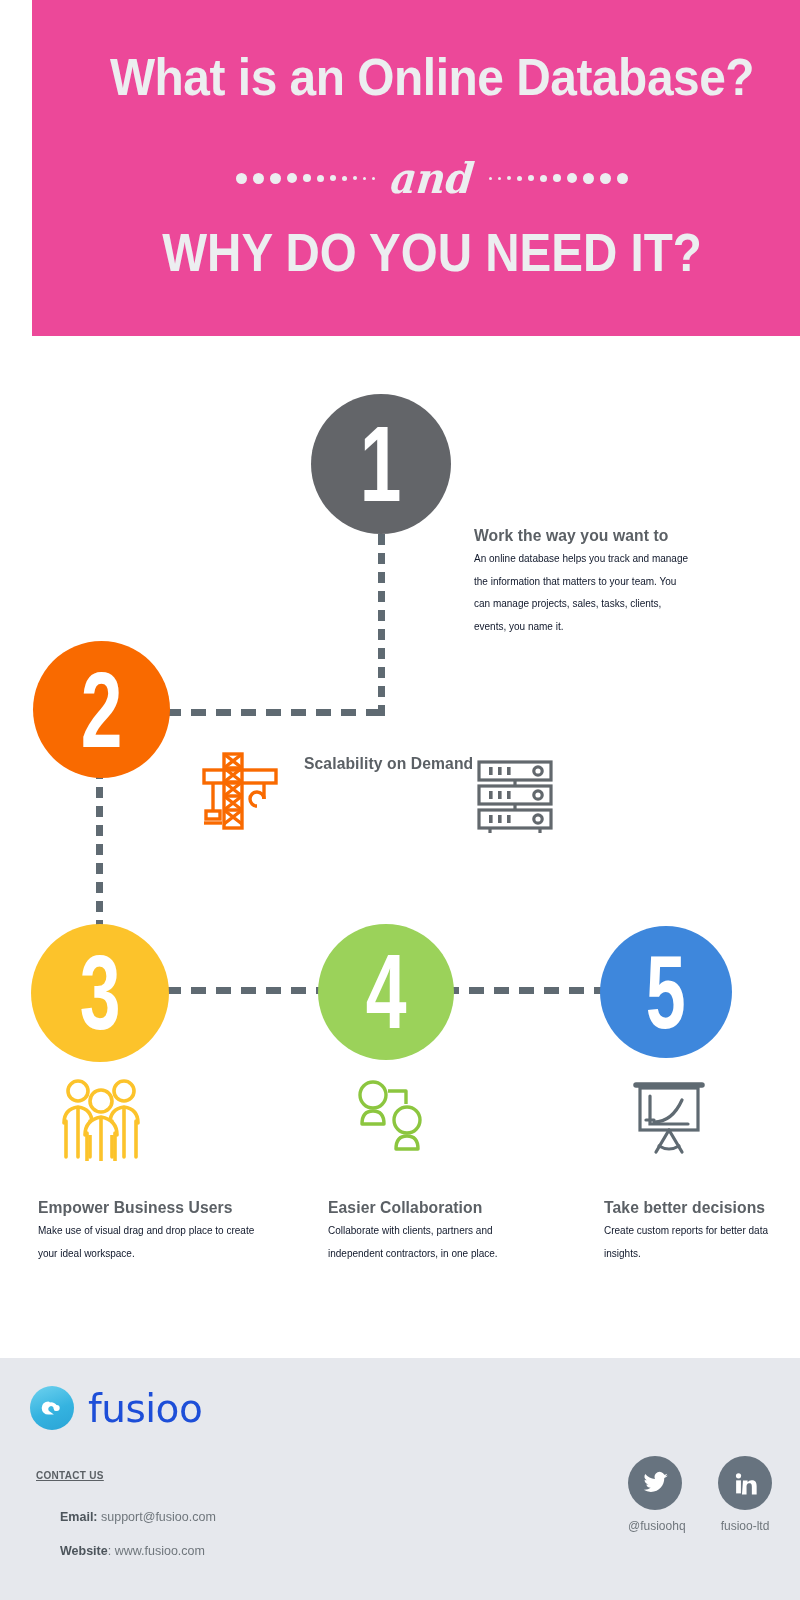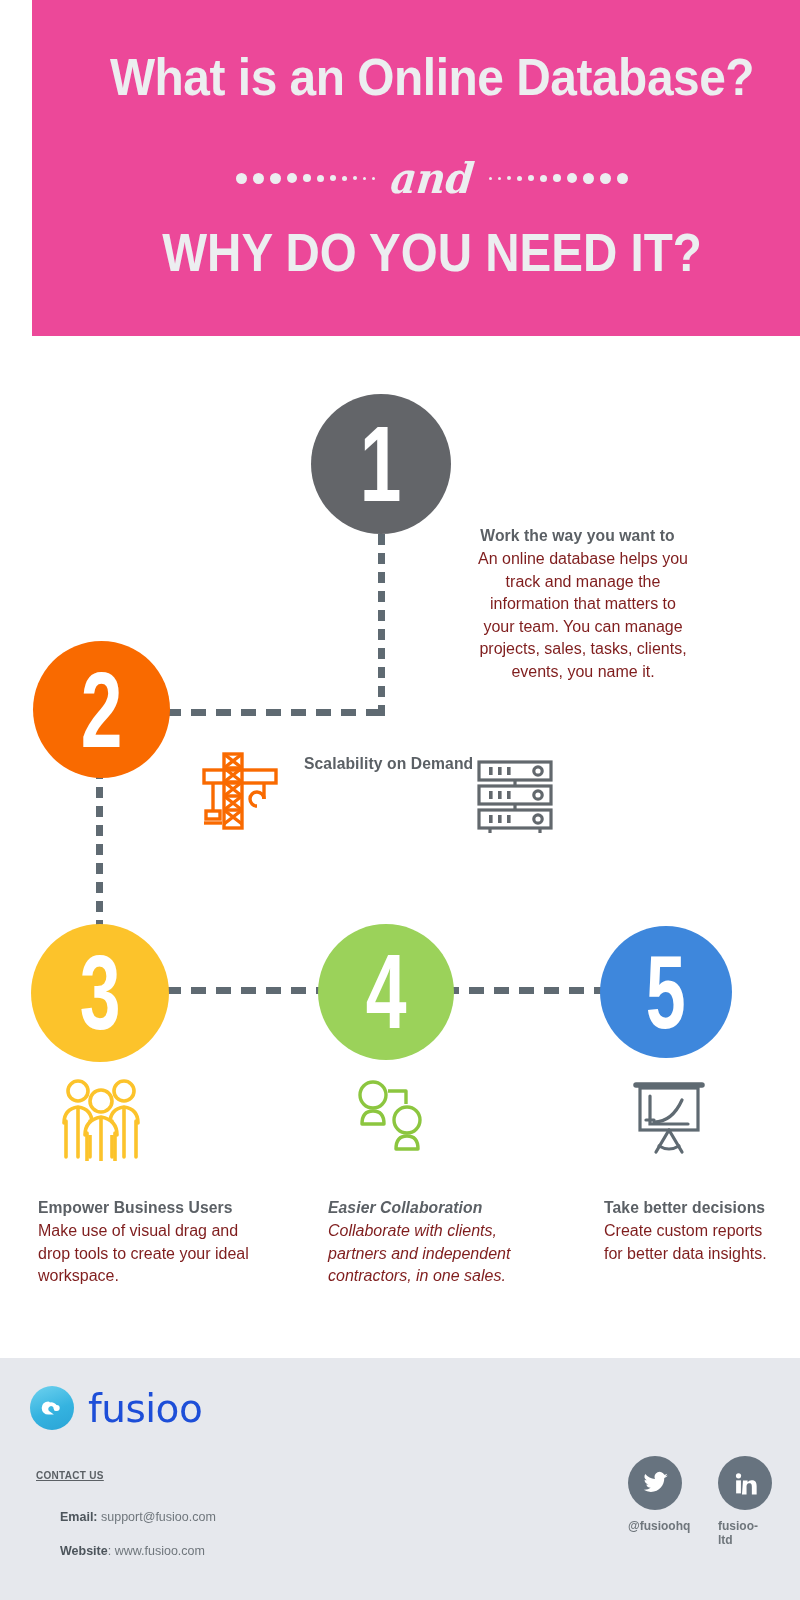--- a/index.html
+++ b/index.html
@@ -83,21 +83,21 @@
 
   .icon-box { position:absolute; }
   .txt-block { position:absolute; }
   .txt-block .hd {
     font-family:"Liberation Sans Narrow","Liberation Sans",sans-serif;
     font-weight:bold; font-size:16.5px; color:#5b6065;
     transform:scaleX(0.95); transform-origin:left center;
     margin-bottom:3px; letter-spacing:0.1px;
   }
   .txt-block .bd {
-    font-size:16px; line-height:22.5px; color:#7f1d1d;
+    font-size:10px; line-height:22.5px; color:#0f172a;
   }
 
   
   .footer {
     position:absolute; left:0; top:1358px; width:800px; height:242px;
     background:#e6e8ed;
   }
   .logo-row { position:absolute; left:30px; top:28px; display:flex; align-items:center; gap:14px; }
   .logo-mark {
     width:44px; height:44px; border-radius:50%;
@@ -111,21 +111,21 @@
   }
   .contact-head {
     position:absolute; left:36px; top:112px;
     font-family:"Liberation Sans Narrow","Liberation Sans",sans-serif;
     font-weight:bold; font-size:10px; color:#5b6065;
     text-decoration:underline; letter-spacing:0.3px;
   }
   .contact-line { position:absolute; left:36px; font-size:12.5px; color:#6f767c; }
   .contact-line b { color:#4d555c; font-weight:bold;margin-left:24px; }
   .socials { position:absolute; right:28px; top:98px; display:flex; gap:36px; }
-  .social { width:54px; text-align:left;font-weight:bold; }
+  .social { width:54px; text-align:center; }
   .social .bubble {
     width:54px; height:54px; border-radius:50%; background:#67737f;
     display:flex; align-items:center; justify-content:center; margin:0 auto;
   }
   .social .lbl { margin-top:9px; font-size:12px; color:#6f767c; }
 </style>
 </head>
 <body>
 
 <div class="page">
@@ -199,21 +199,21 @@
           <rect x="33" y="56" width="3.6" height="8"></rect>
         </g>
         <g fill="none" stroke="#62686d" stroke-width="3.2">
           <circle cx="64" cy="12" r="4.2"></circle>
           <circle cx="64" cy="36" r="4.2"></circle>
           <circle cx="64" cy="60" r="4.2"></circle>
         </g>
       </svg>
     </div>
 
-    <div class="txt-block" style="left:474px; top:190px; width:218px;text-align:center;">
+    <div class="txt-block" style="left:474px; top:190px; width:218px;">
       <div class="hd">Work the way you want to</div>
       <div class="bd">An online database helps you track and manage the information that matters to your team. You can manage projects, sales, tasks, clients, events, you name it.</div>
     </div>
 
     <div class="circle" style="left:33px; top:305px; width:137px; height:137px; background:#f96a00;">
       <span class="num" style="font-size:96px;">2</span>
     </div>
 
     <div class="icon-box" style="left:196px; top:410px; width:88px; height:86px;">
       <svg viewBox="0 0 88 86" width="88" height="86">
@@ -261,21 +261,21 @@
 
           <circle cx="46" cy="26" r="11" fill="#ffffff"></circle>
           <path d="M30 60 q0-15 16-18 q16 3 16 18" fill="#ffffff"></path>
           <path d="M32 58 v28 M46 44 v42 M60 58 v28"></path>
         </g>
       </svg>
     </div>
 
     <div class="txt-block" style="left:38px; top:862px; width:222px;">
       <div class="hd">Empower Business Users</div>
-      <div class="bd">Make use of visual drag and drop tools to create your ideal workspace.</div>
+      <div class="bd">Make use of visual drag and drop place to create your ideal workspace.</div>
     </div>
 
     <div class="circle" style="left:318px; top:588px; width:136px; height:136px; background:#9bd25a;">
       <span class="num" style="font-size:94px;">4</span>
     </div>
 
     <div class="icon-box" style="left:348px; top:742px; width:86px; height:80px;">
       <svg viewBox="0 0 86 80" width="86" height="80">
         <g fill="none" stroke="#8cc63f" stroke-width="3.4" stroke-linejoin="round">
 
@@ -283,23 +283,23 @@
           <path d="M14 46 q0-13 11-13 q11 0 11 13 z"></path>
 
           <path d="M40 13 h18 v13"></path>
 
           <path d="M46 42 a13 13 0 0 1 26 0 a13 13 0 0 1 -26 0 z"></path>
           <path d="M48 71 q0-13 11-13 q11 0 11 13 z"></path>
         </g>
       </svg>
     </div>
 
-    <div class="txt-block" style="left:328px; top:862px; width:200px;font-style:italic;">
+    <div class="txt-block" style="left:328px; top:862px; width:200px;">
       <div class="hd">Easier Collaboration</div>
-      <div class="bd">Collaborate with clients, partners and independent contractors, in one sales.</div>
+      <div class="bd">Collaborate with clients, partners and independent contractors, in one place.</div>
     </div>
 
     <div class="circle" style="left:600px; top:590px; width:132px; height:132px; background:#3e87dc;">
       <span class="num" style="font-size:92px;">5</span>
     </div>
 
     <div class="icon-box" style="left:628px; top:740px; width:82px; height:82px;">
       <svg viewBox="0 0 82 82" width="82" height="82">
         <g fill="none" stroke="#5f6a72" stroke-width="3.2" stroke-linecap="round">
 

